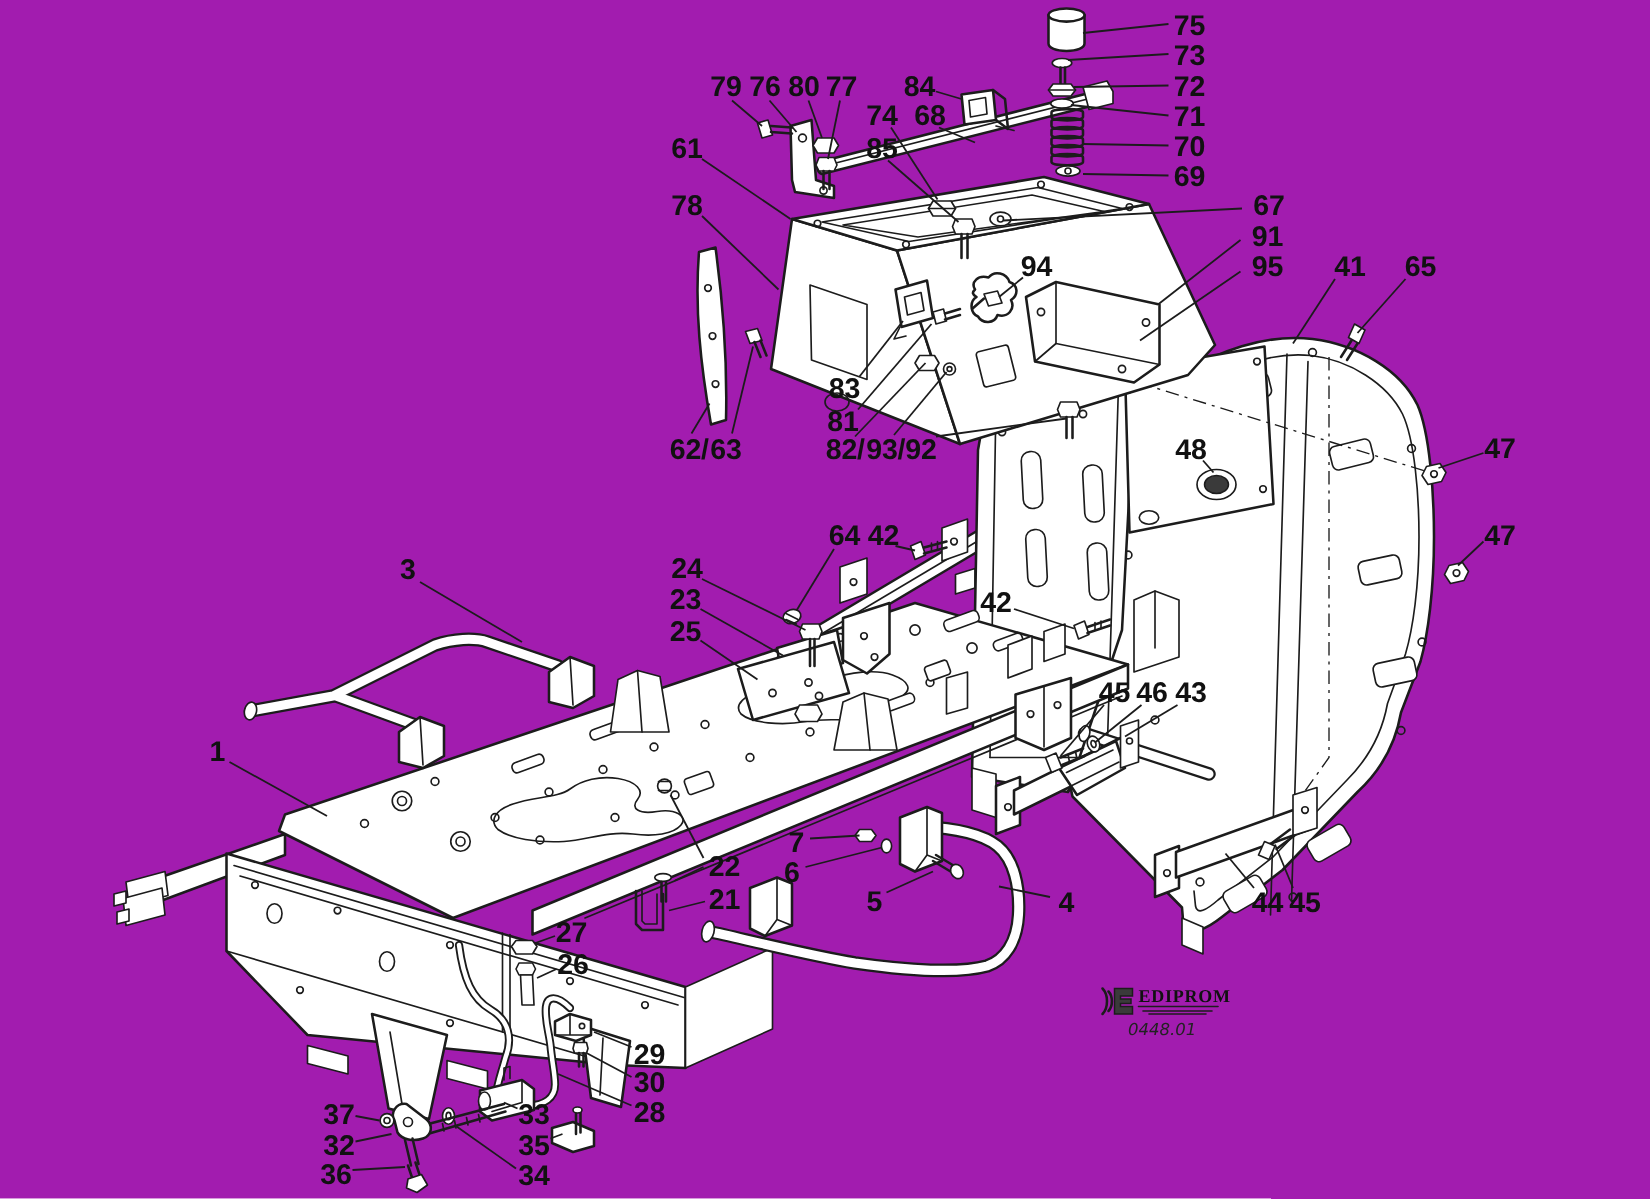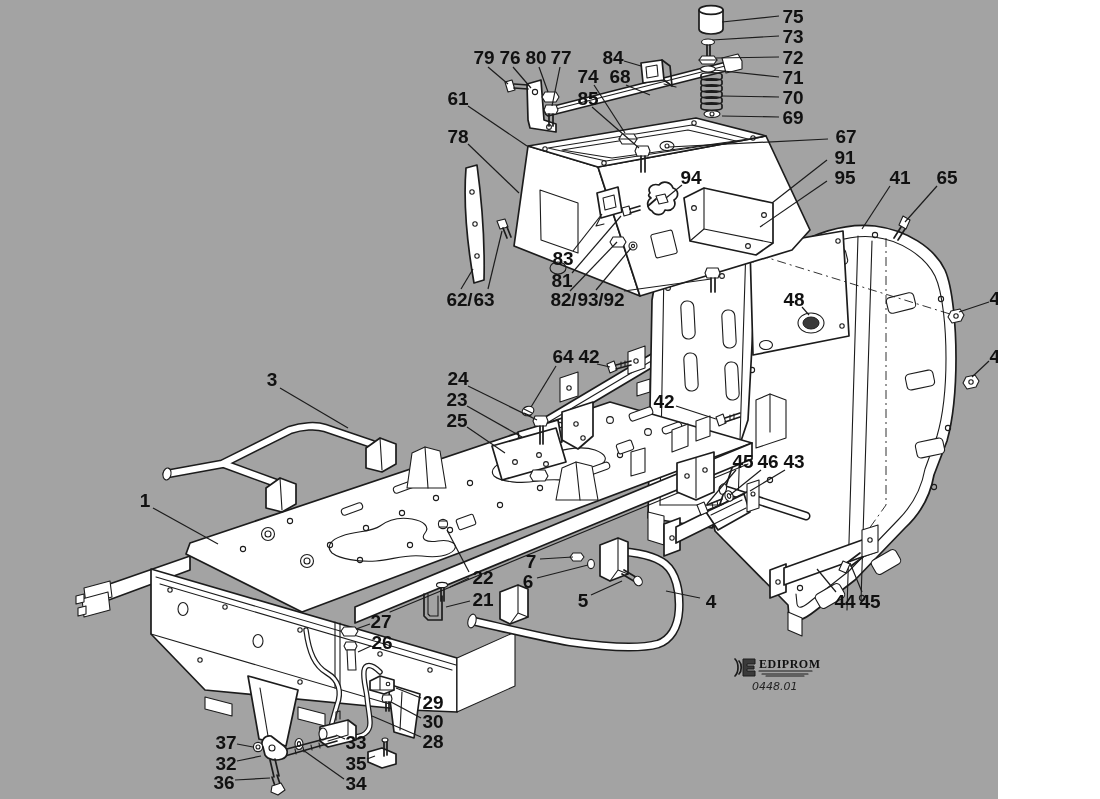--- a/index.html
+++ b/index.html
@@ -1,16 +1,16 @@
 <!DOCTYPE html>
 <html><head>
 <meta charset="utf-8">
 <style>
   html,body{margin:0;padding:0;background:#ffffff;}
-  .stage{position:relative;width:998px;height:799px;background:#a3a3a3;overflow:hidden;
+  .stage{position:relative;width:1100px;height:799px;background:#a21caf;overflow:hidden;
          font-family:"Liberation Sans", sans-serif;}
   svg{display:block;}
   
   #art *{vector-effect:non-scaling-stroke;}
   .k{fill:none;stroke:#1c1c1c;stroke-width:1.7;stroke-linejoin:round;stroke-linecap:round;}
   .k2{fill:none;stroke:#1c1c1c;stroke-width:1.1;stroke-linejoin:round;stroke-linecap:round;}
   .w{fill:#ffffff;stroke:#1c1c1c;stroke-width:1.7;stroke-linejoin:round;stroke-linecap:round;}
   .w2{fill:#ffffff;stroke:#1c1c1c;stroke-width:1.1;stroke-linejoin:round;stroke-linecap:round;}
   .dk{fill:#3a3a3a;stroke:#1c1c1c;stroke-width:1;}
   .tube{fill:none;stroke:#1c1c1c;stroke-width:9;stroke-linejoin:round;stroke-linecap:round;}

